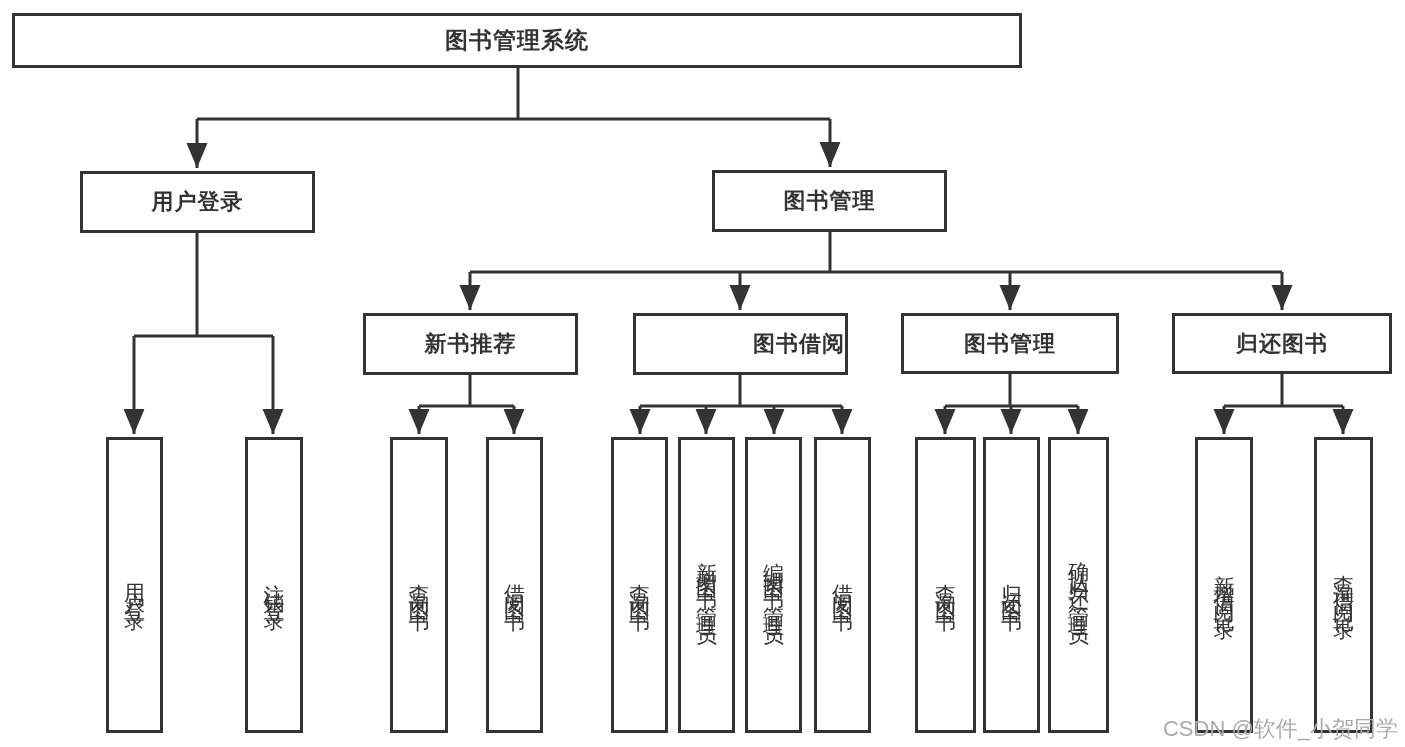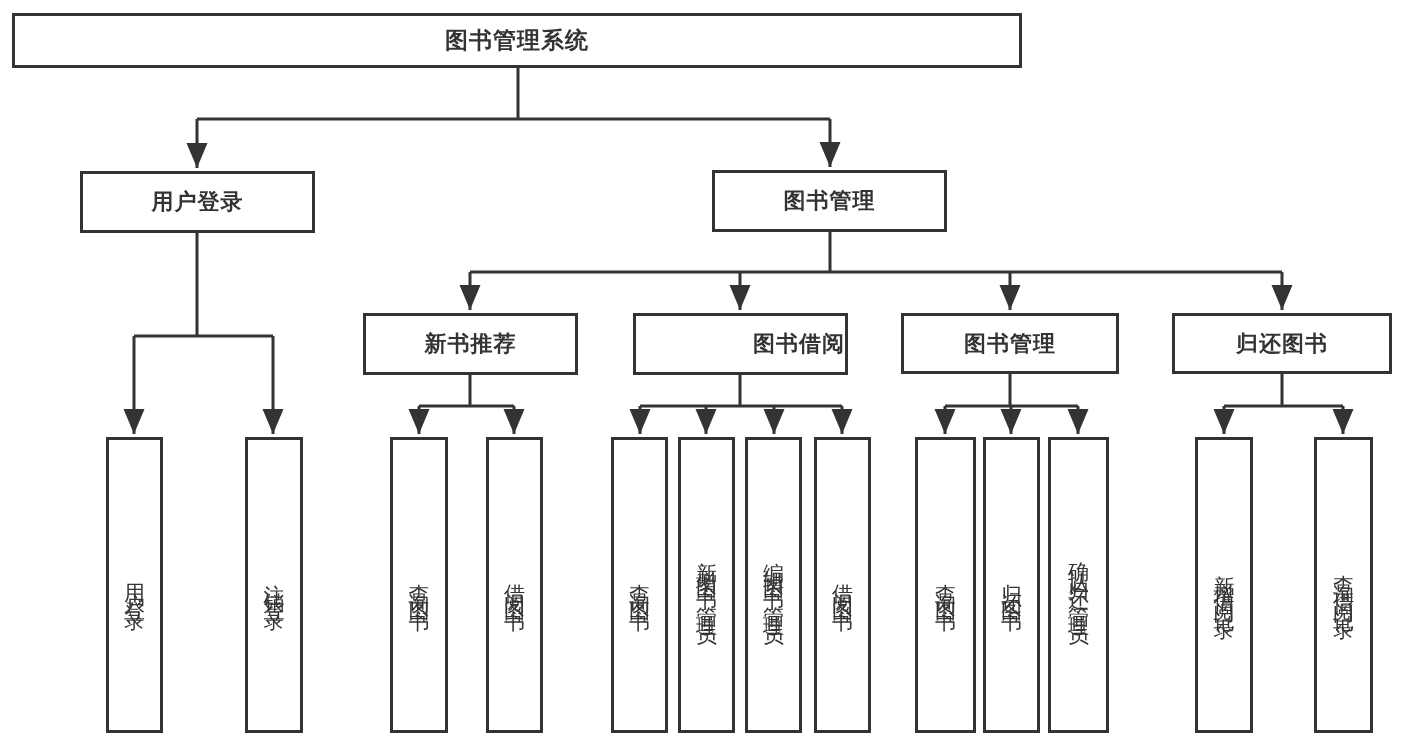--- a/index.html
+++ b/index.html
@@ -132,14 +132,15 @@
     <span class="vtext">确认归还（管理员）</span>
   </div>
 
   <div class="node v" style="left:1195px;width:58px;">
     <span class="vtext">新增借阅记录</span>
   </div>
   <div class="node v" style="left:1314px;width:59px;">
     <span class="vtext">查询借阅记录</span>
   </div>
 
+  <div class="watermark">CSDN @软件_小贺同学</div>
 
 </div>
 
 </body></html>

